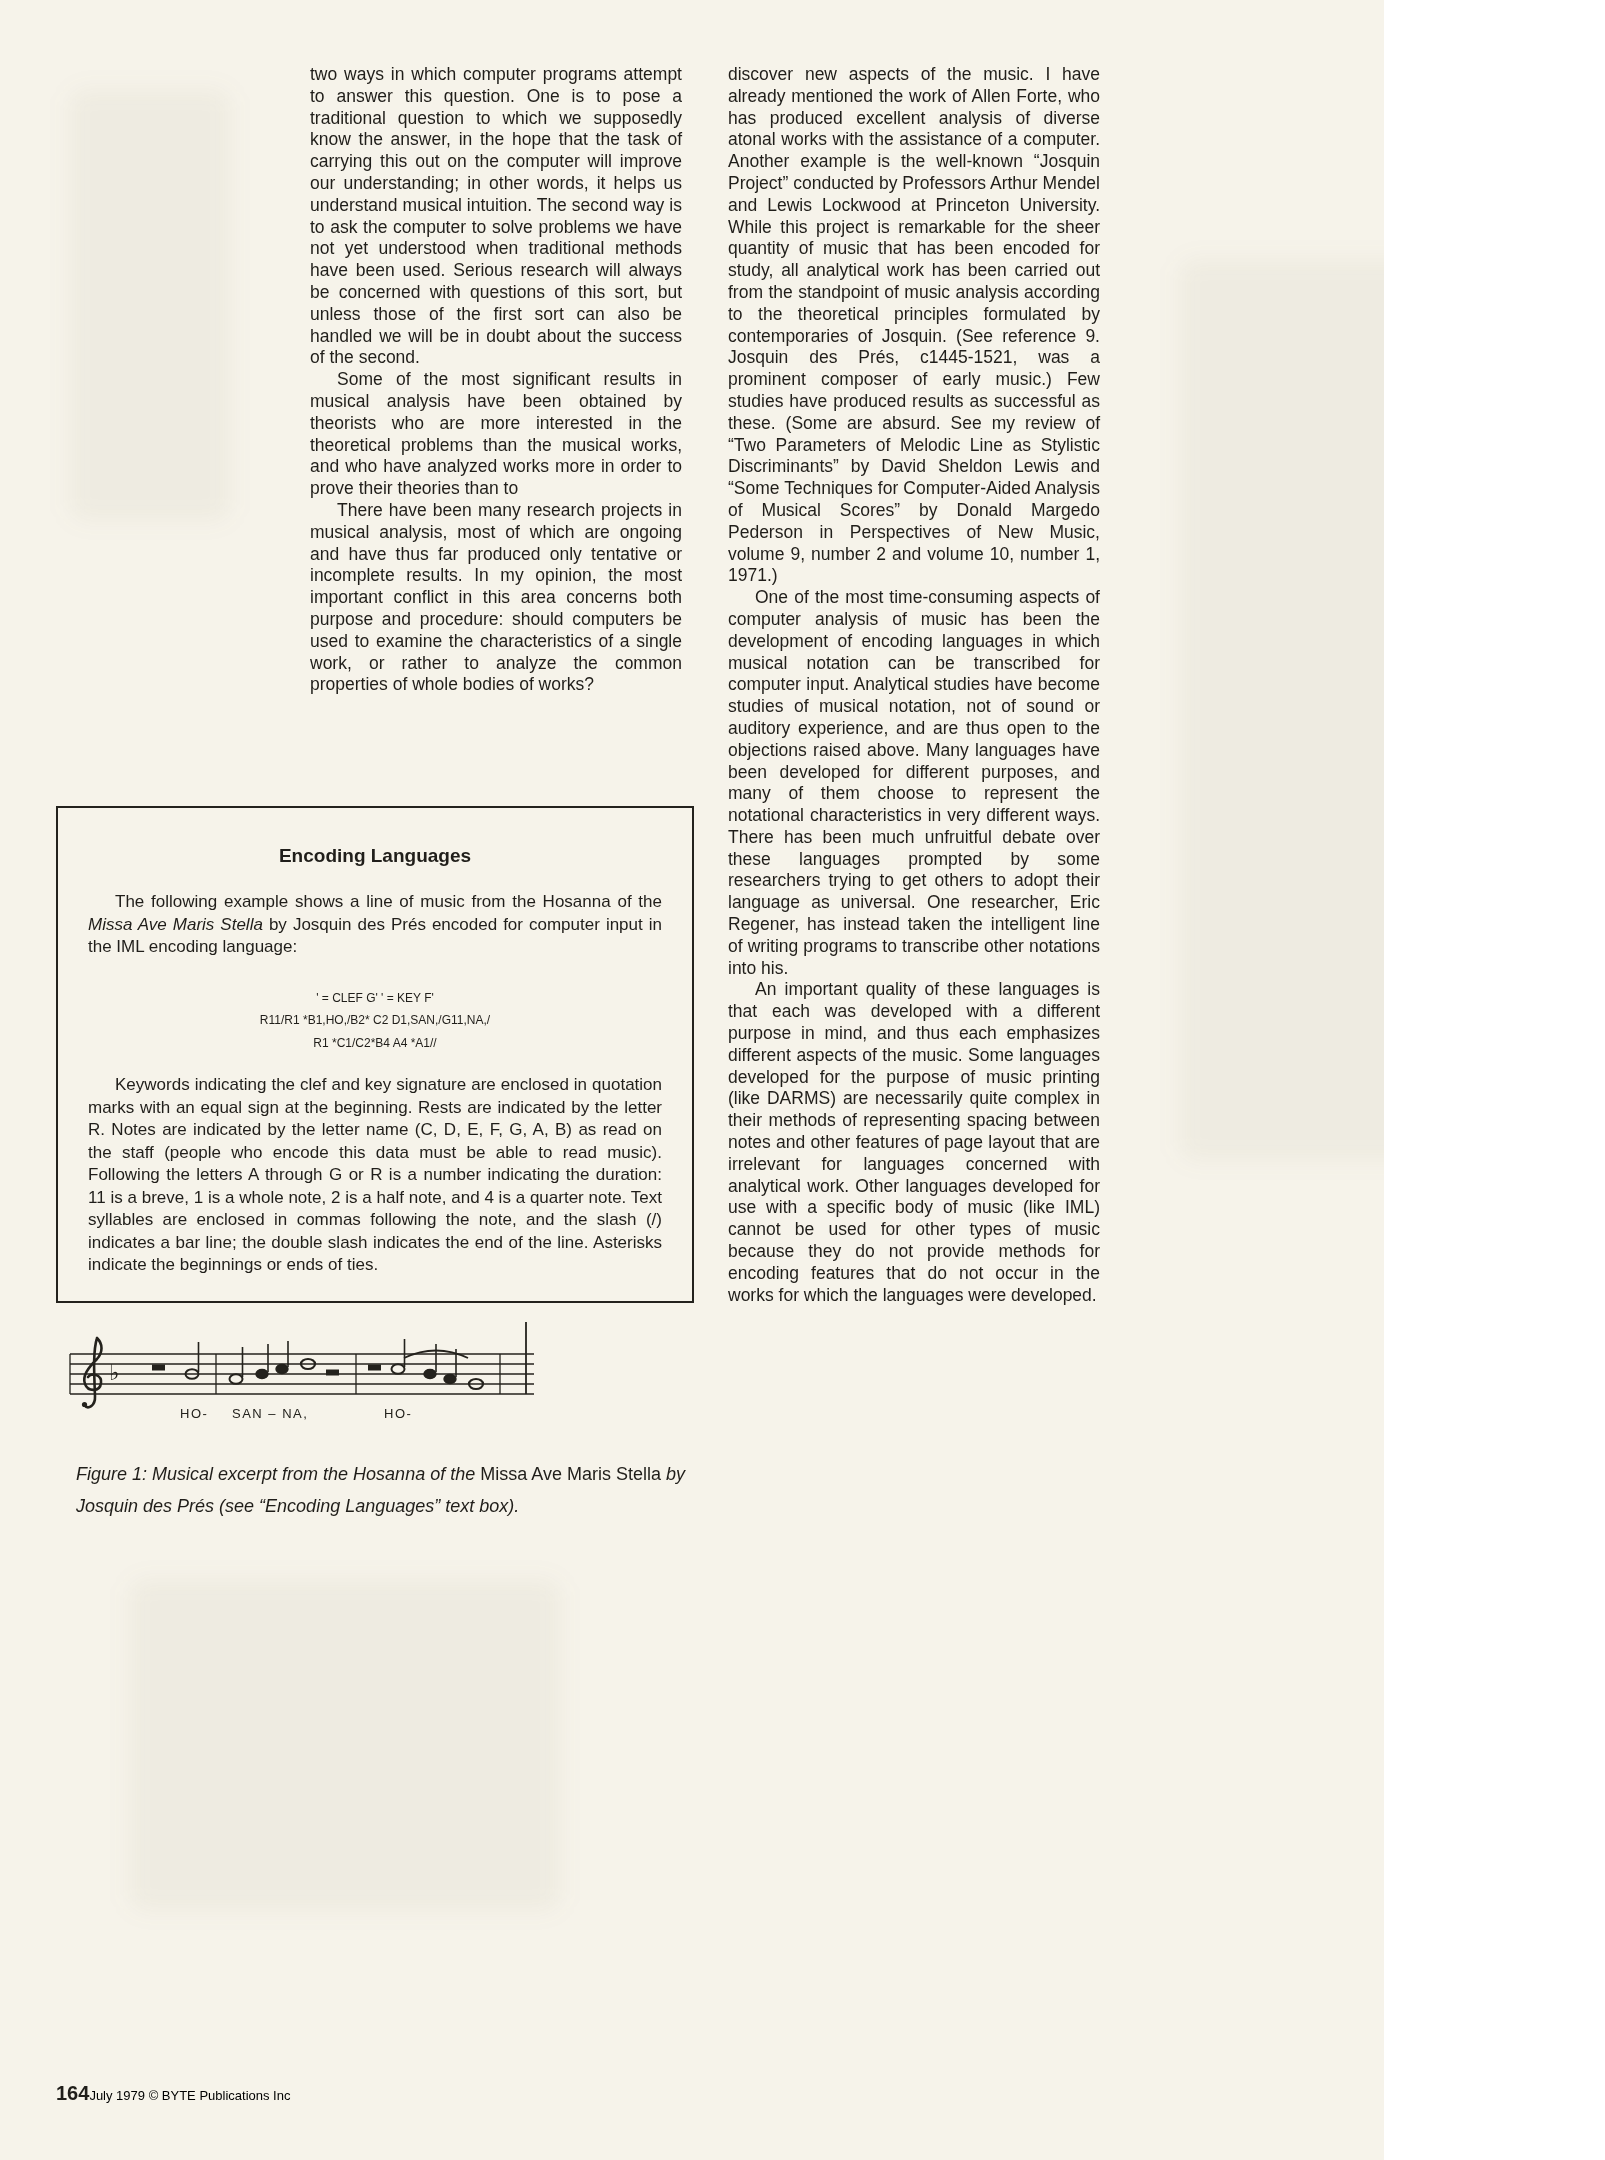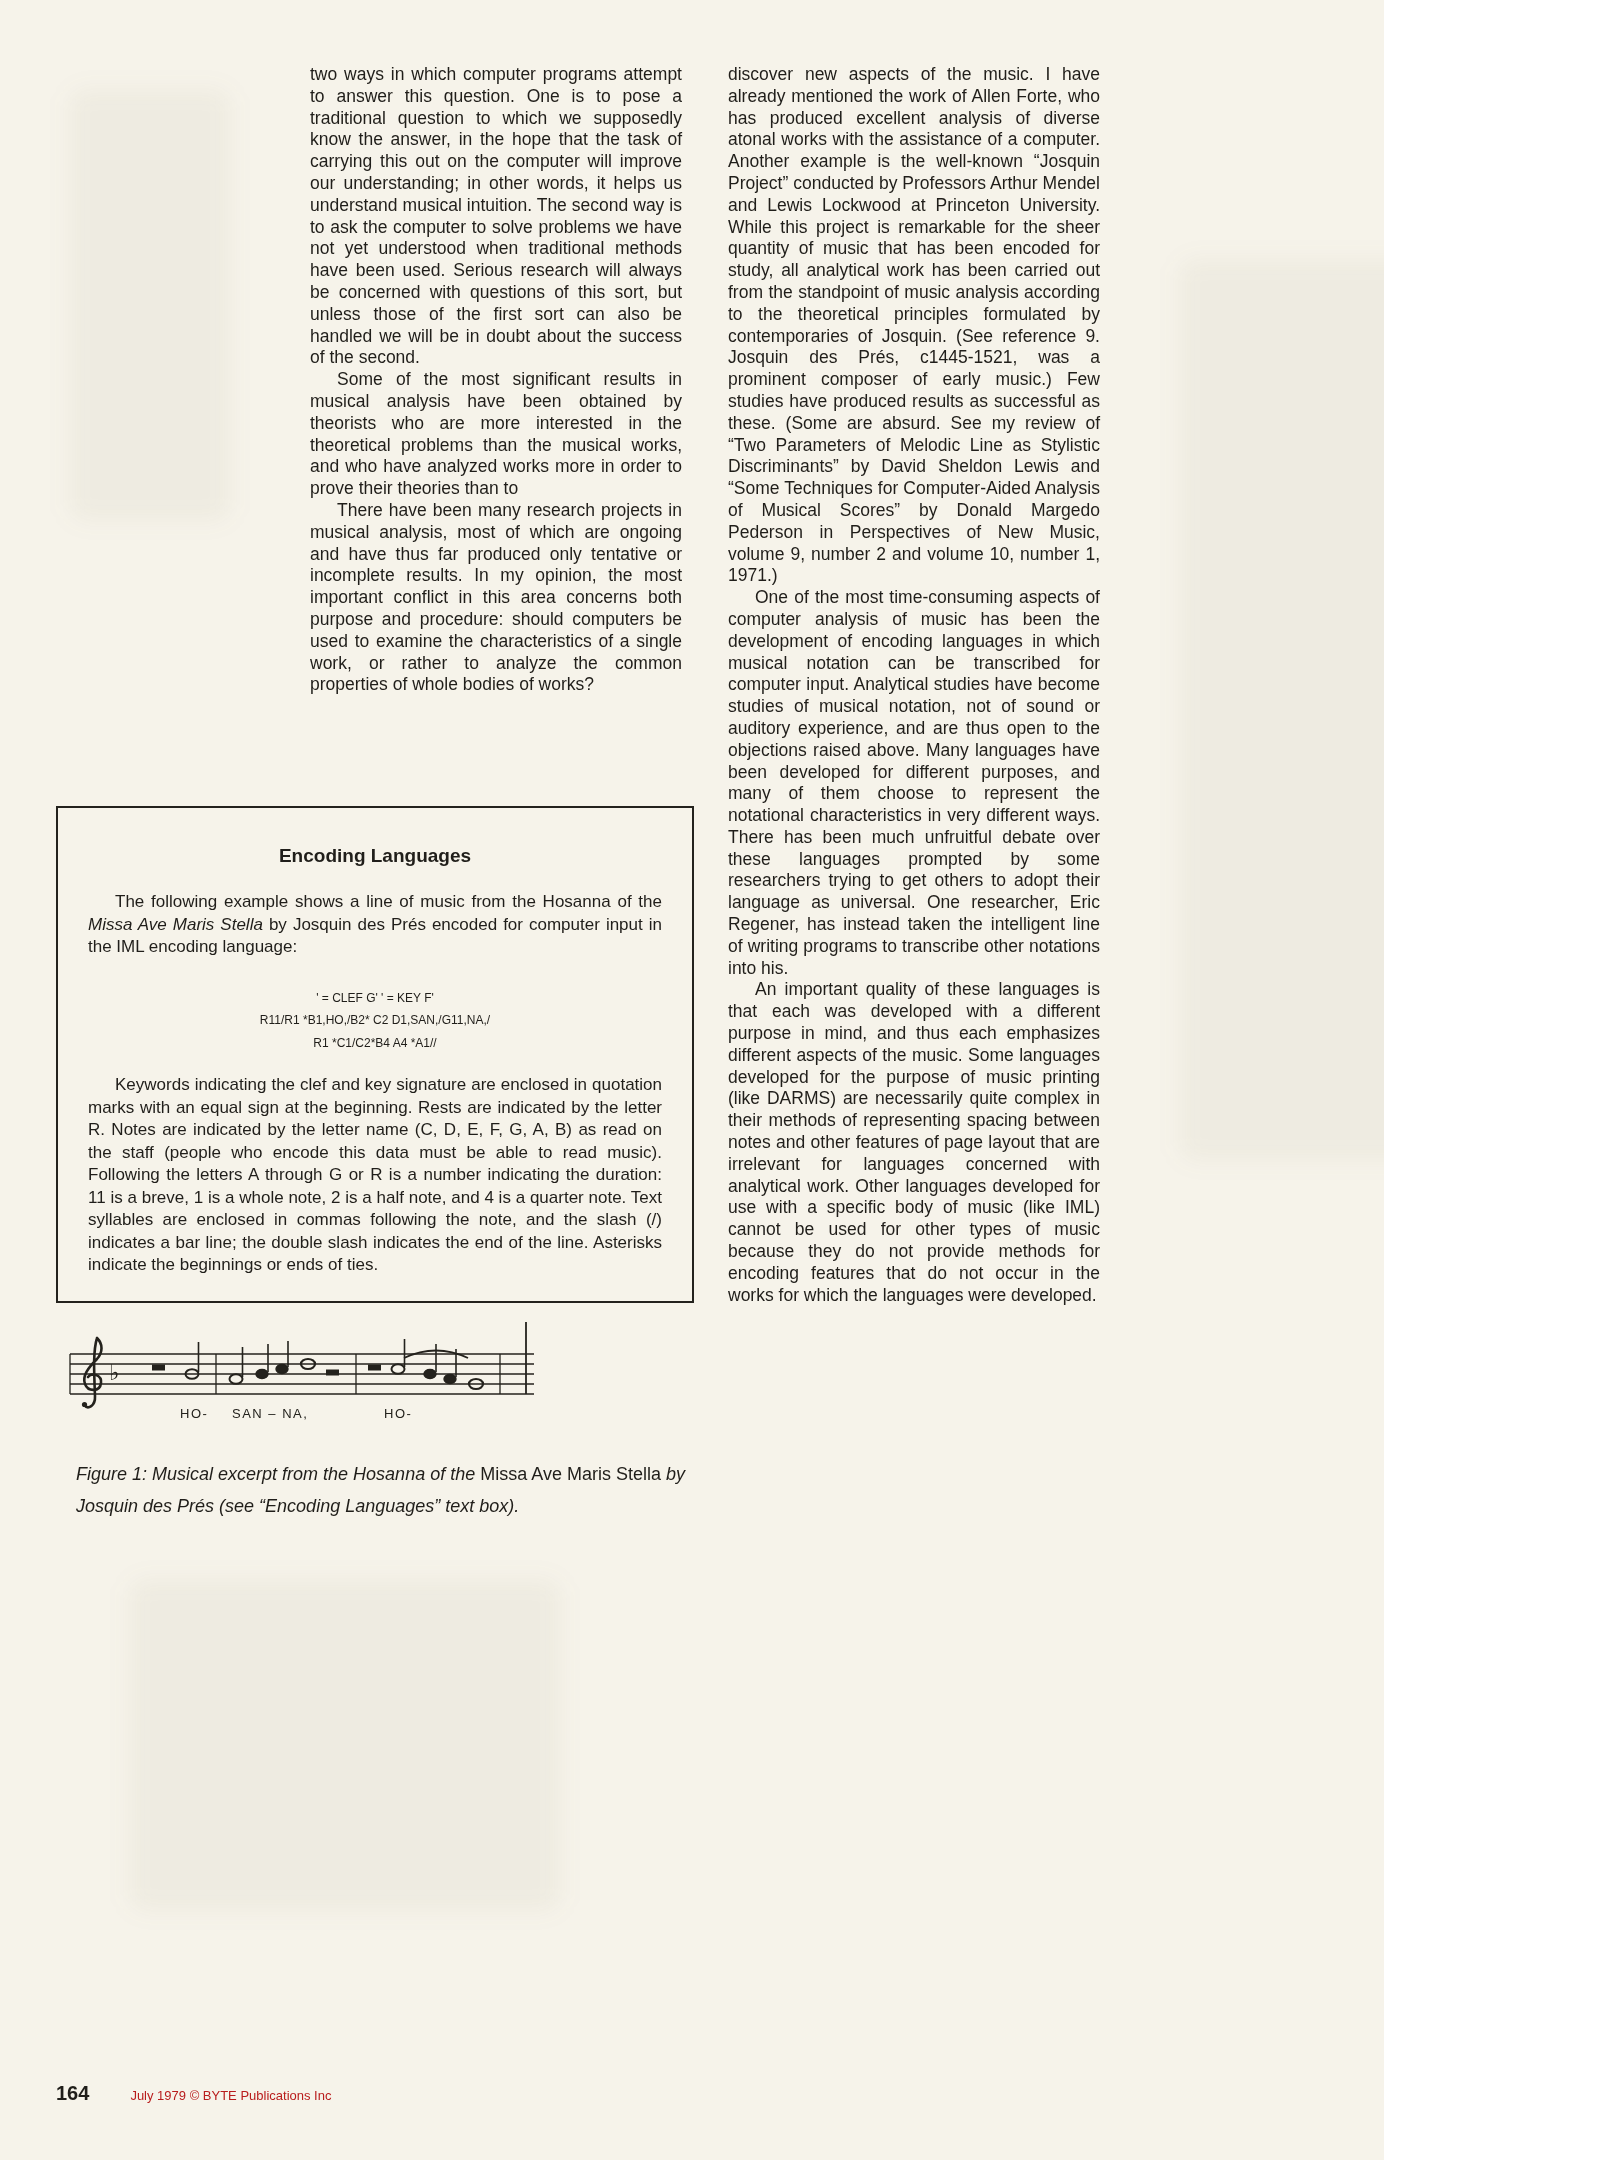--- a/index.html
+++ b/index.html
@@ -60,21 +60,21 @@
     margin:8px; font-style:italic; font-size:18px; line-height:32px;
     text-align:left;
   }
   .caption .upright { font-style:normal; }
 
   .footer {
     position:absolute; left:56px; top:2082px;
     display:flex; align-items:baseline; 
   }
   .footer .pagenum { font-weight:bold; font-size:20px; }
-  .footer .credit  { font-size:13px; color:#b91c1c;margin-left:41px; }
+  .footer .credit  { font-size:13px; color:#000000; }
 </style>
 </head>
 <body>
 
 <div class="page">
 
   <div class="ghost" style="left:70px; top:90px; width:160px; height:430px;"></div>
   <div class="ghost" style="left:130px; top:1580px; width:430px; height:330px;"></div>
   <div class="ghost" style="left:1180px; top:260px; width:300px; height:900px;"></div>
 

